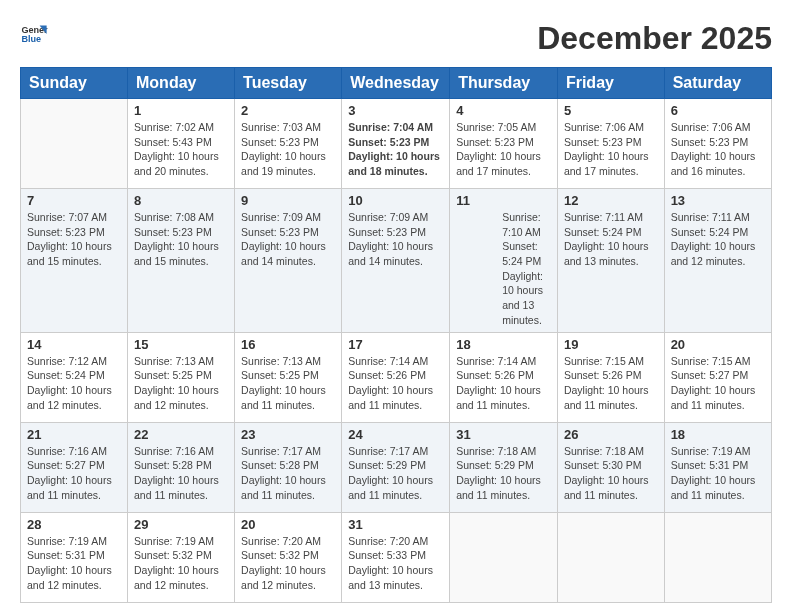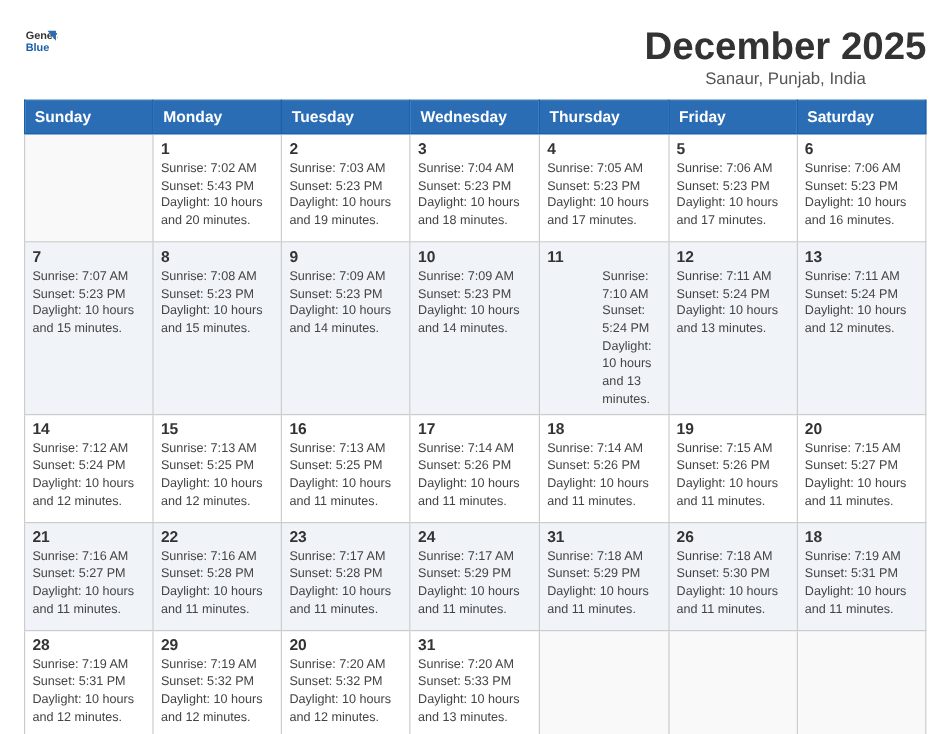--- a/index.html
+++ b/index.html
@@ -40,21 +40,21 @@
     .calendar {
       width: 100%;
       border-collapse: collapse;
       font-size: 11px;
     }
     .calendar th {
       background-color: #2a6db5;
       color: white;
       text-align: left;
       padding: 6px 8px;
-      font-size: 13px;
+      font-size: 16px;
       font-weight: bold;
       border: 1px solid #1a5faa;
     }
     .calendar td {
       border: 1px solid #ccc;
       vertical-align: top;
       padding: 4px 6px;
       height: 90px;
       width: 108px;
       background: #fff;
@@ -83,21 +83,20 @@
 <div class="header">
   <div class="logo">
     <svg class="logo-icon" viewBox="0 0 40 40">
       <text x="2" y="18" font-size="13" font-weight="bold" fill="#333" font-family="Arial">General</text>
       <text x="2" y="32" font-size="13" font-weight="bold" fill="#1a5faa" font-family="Arial">Blue</text>
       <polygon points="28,8 38,8 38,20" fill="#2a6db5"></polygon>
     </svg>
   </div>
   <div class="title-block">
     <div class="month-title">December 2025</div>
-    <div class="subtitle">Sanaur, Punjab, India</div>
   </div>
 </div>
 
 <table class="calendar">
   <thead>
     <tr>
     <th>Sunday</th>
         <th>Monday</th>
         <th>Tuesday</th>
         <th>Wednesday</th>
@@ -118,21 +117,21 @@
         </td>
         <td>
           <div class="day-number">2</div>
           <div class="day-info" style="white-space: pre-line;">Sunrise: 7:03 AM
 Sunset: 5:23 PM
 Daylight: 10 hours
 and 19 minutes.</div>
         </td>
         <td>
           <div class="day-number">3</div>
-          <div class="day-info" style="white-space: pre-line;">Sunrise: 7:04 AM
+          <div class="day-info" style="white-space: pre-line; font-weight: bold;">Sunrise: 7:04 AM
 Sunset: 5:23 PM
 Daylight: 10 hours
 and 18 minutes.</div>
         </td>
         <td>
           <div class="day-number">4</div>
           <div class="day-info" style="white-space: pre-line;">Sunrise: 7:05 AM
 Sunset: 5:23 PM
 Daylight: 10 hours
 and 17 minutes.</div>

